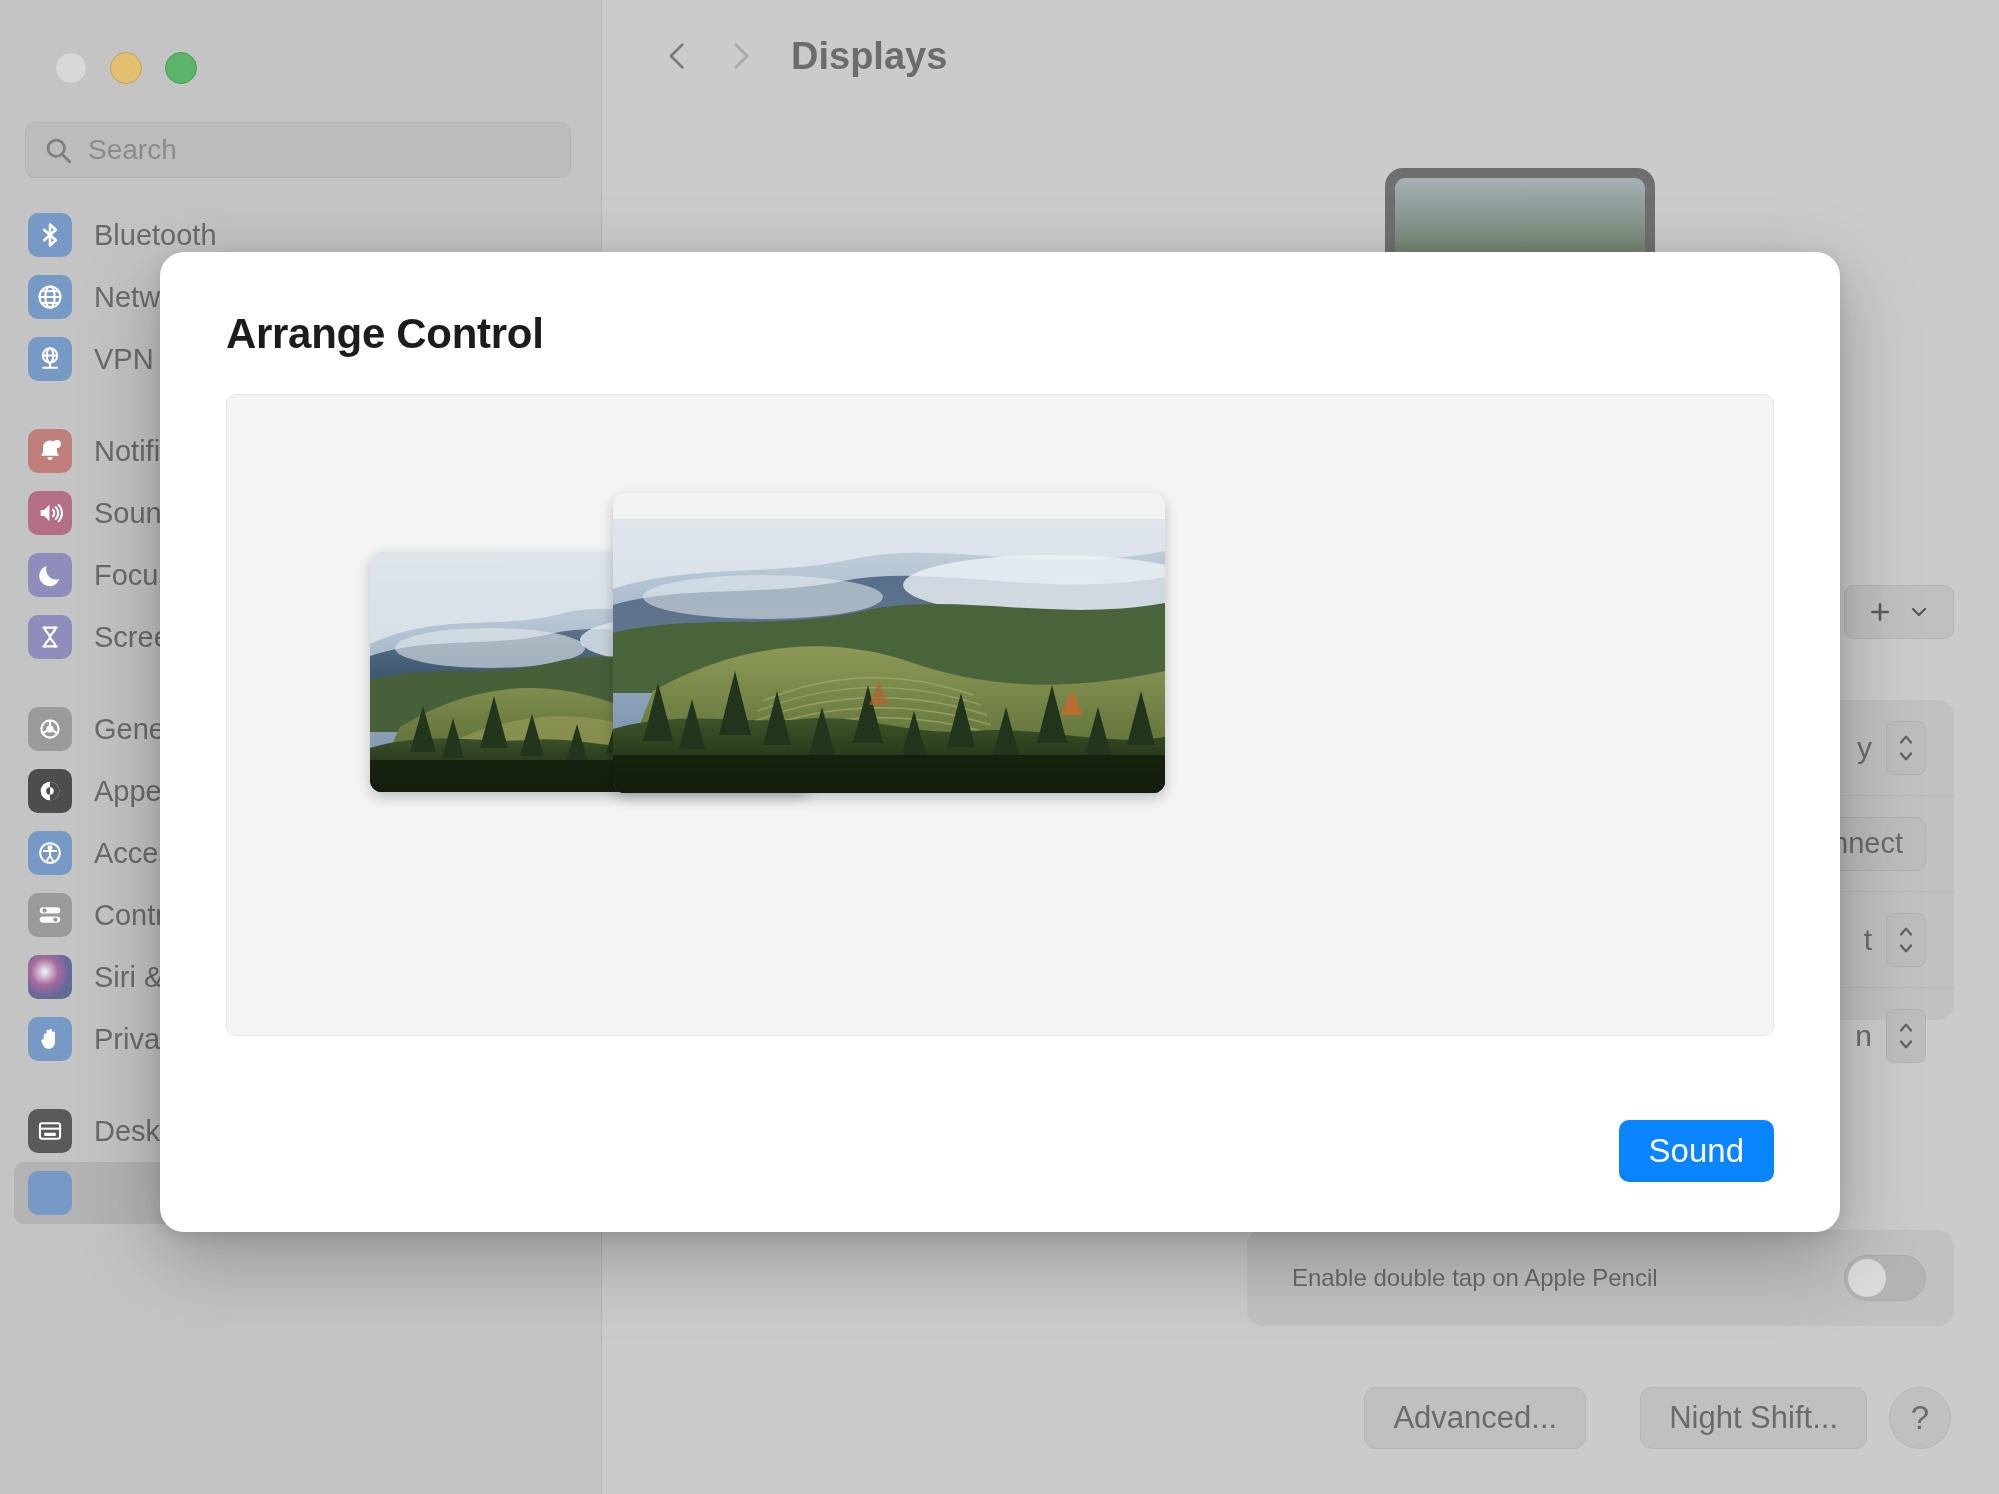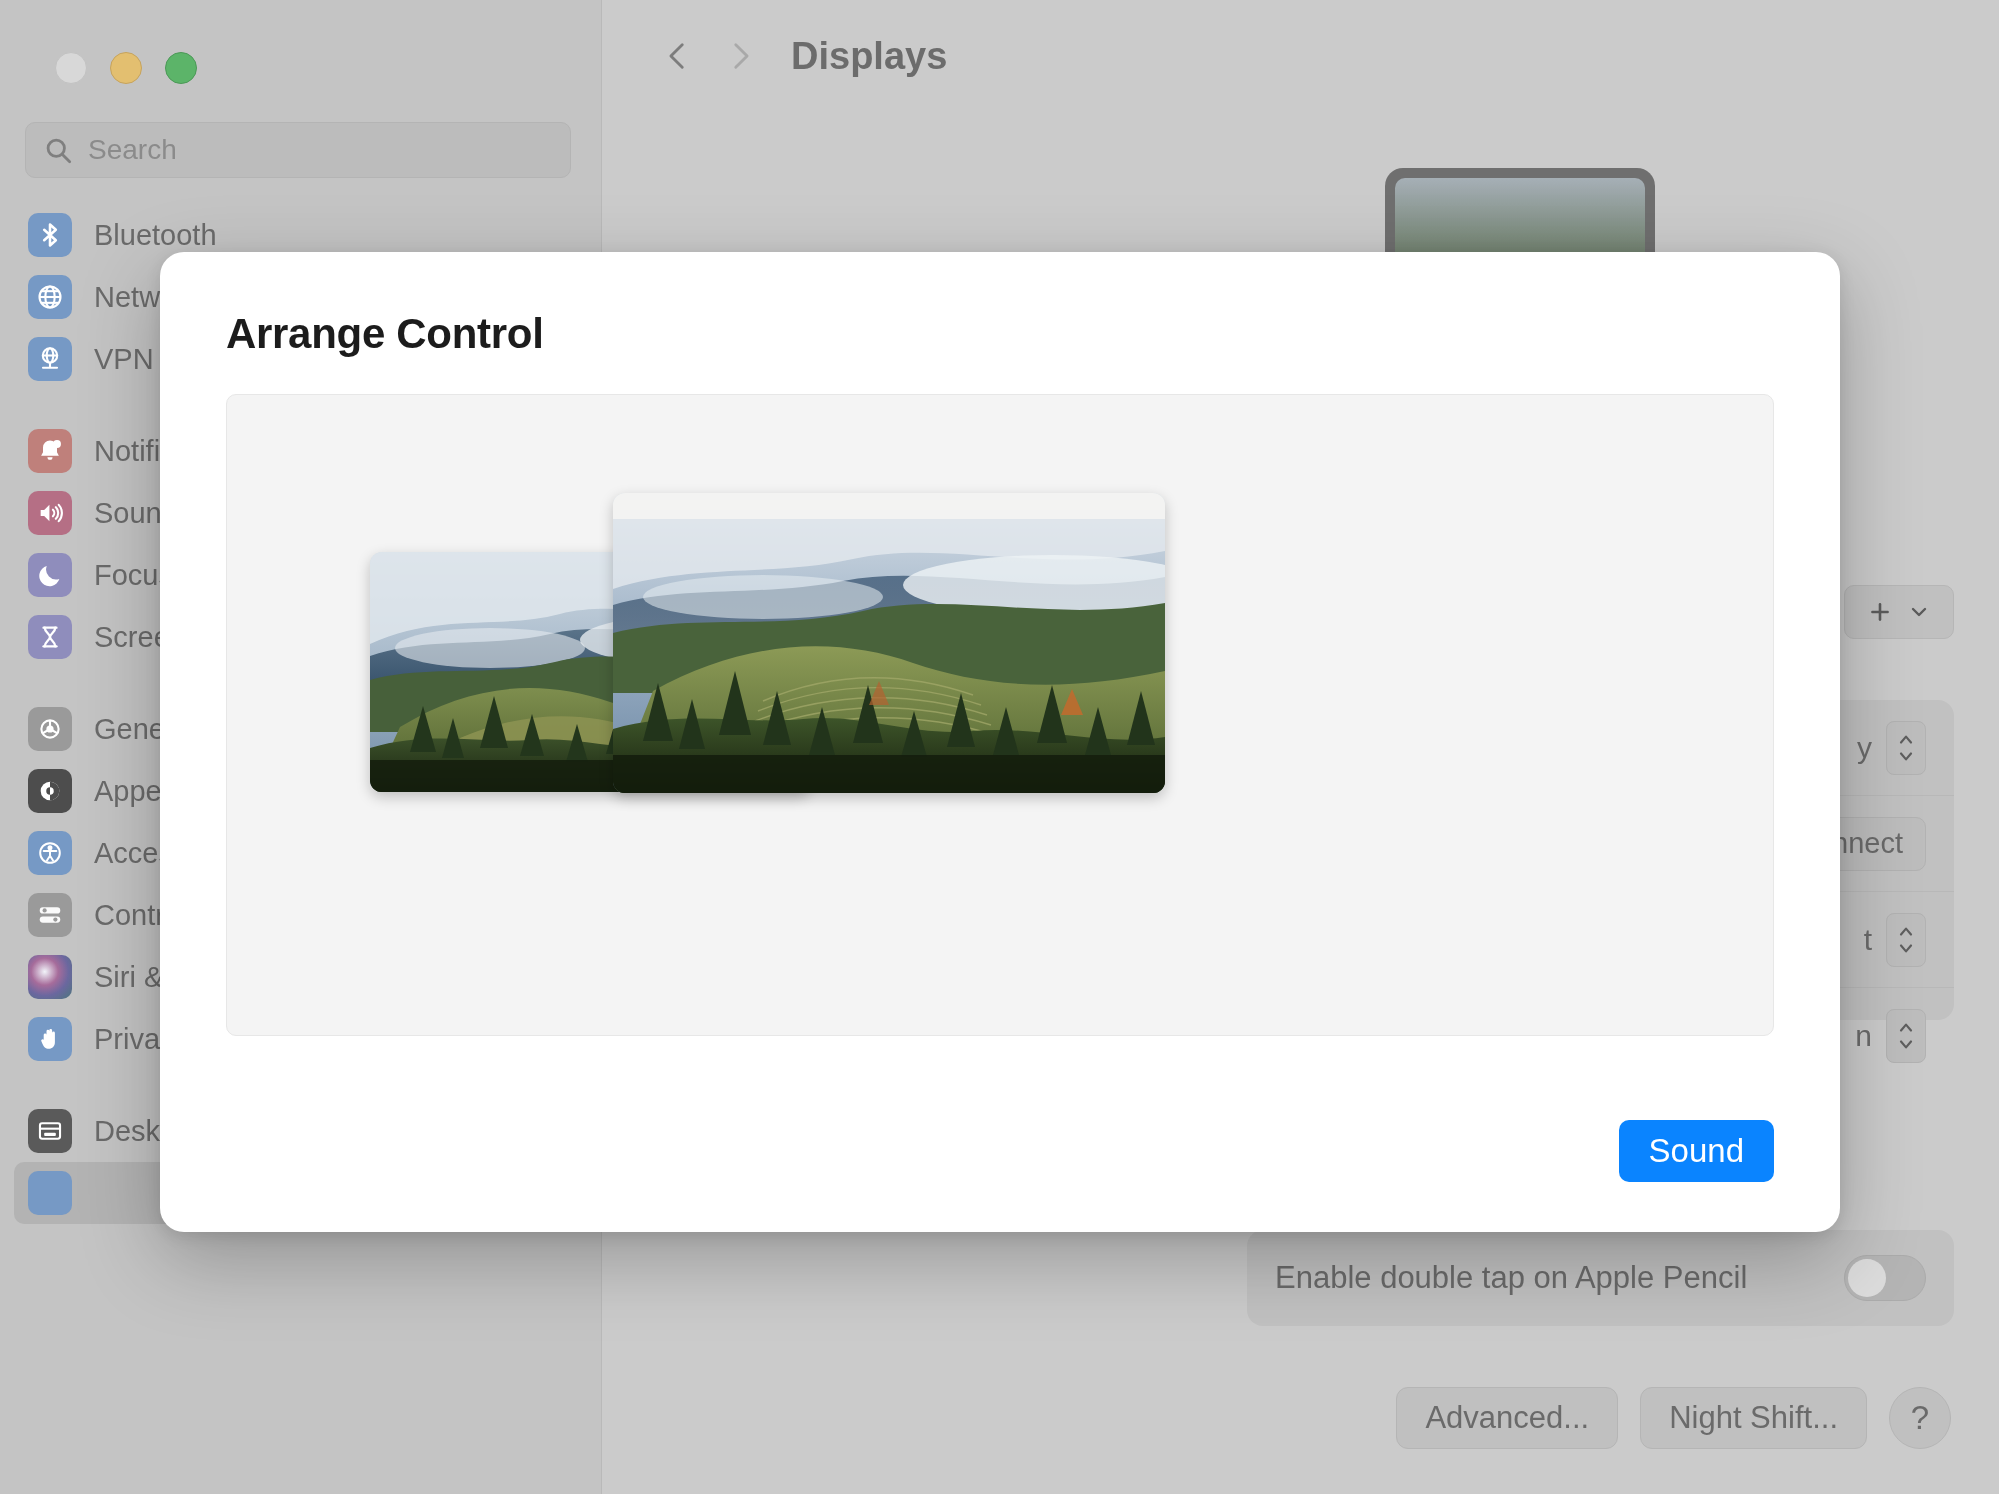--- a/index.html
+++ b/index.html
@@ -118,21 +118,21 @@
     border-radius: 16px;
   }
   .card.c1 { top: 700px; height: 320px; }
   .card.c2 { top: 1230px; height: 96px; }
   .card-row {
     display: flex; align-items: center; justify-content: space-between;
     height: 96px; padding: 0 28px;
     border-bottom: 1px solid #b8b8b8;
   }
   .card-row:last-child { border-bottom: none; }
-  .card-label { font-size: 31px; color: #6a6a6a; white-space: nowrap; }
+  .card-label { font-size: 24px; color: #6a6a6a; white-space: nowrap; margin-left: 17px; }
   .stepper {
     display: flex; align-items: center; gap: 14px;
   }
   .stepper-val { font-size: 30px; color: #6a6a6a; }
   .step-btn {
     width: 40px; height: 54px; border-radius: 8px;
     background: #bdbdbd; border: 1px solid #b2b2b2;
     display: flex; flex-direction: column; align-items: center; justify-content: center;
     gap: 4px; color: #5e5e5e;
   }
@@ -155,21 +155,21 @@
   }
 
   .bottom-bar {
     position: absolute; right: 48px; bottom: 45px;
     display: flex; align-items: center; gap: 22px;
   }
   .btn-grey {
     height: 62px; border-radius: 12px;
     background: #c0c0c0; border: 1px solid #b5b5b5;
     display: flex; align-items: center; padding: 0 28px;
-    font-size: 31px; color: #6a6a6a; white-space: nowrap;
+    font-size: 31px; color: #6a6a6a; white-space: nowrap; margin-left: 32px;
   }
   .btn-help {
     width: 62px; height: 62px; border-radius: 50%;
     background: #c0c0c0; border: 1px solid #b5b5b5;
     display: flex; align-items: center; justify-content: center;
     font-size: 33px; color: #6a6a6a;
   }
 
   
   .sheet {

